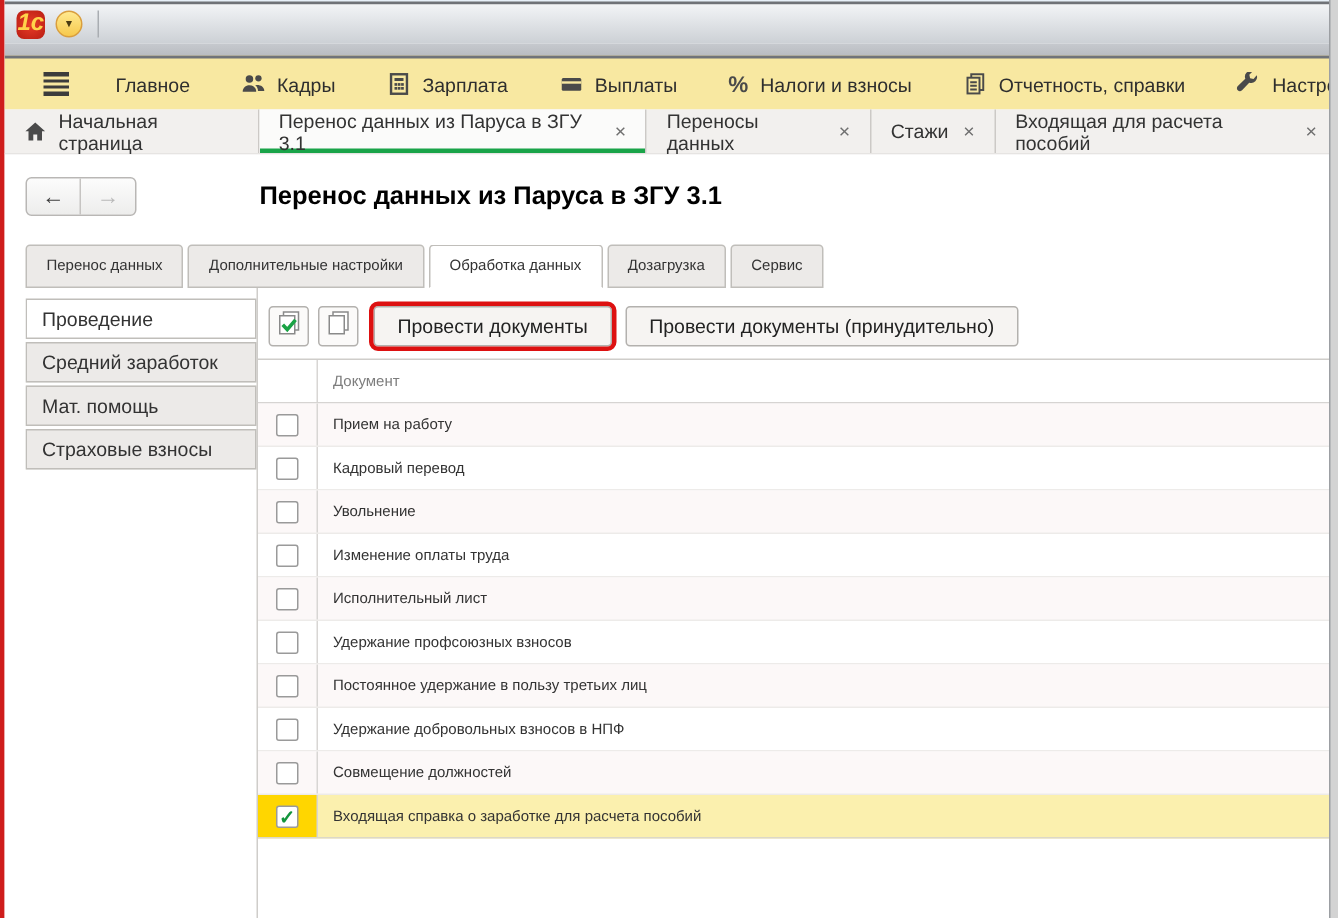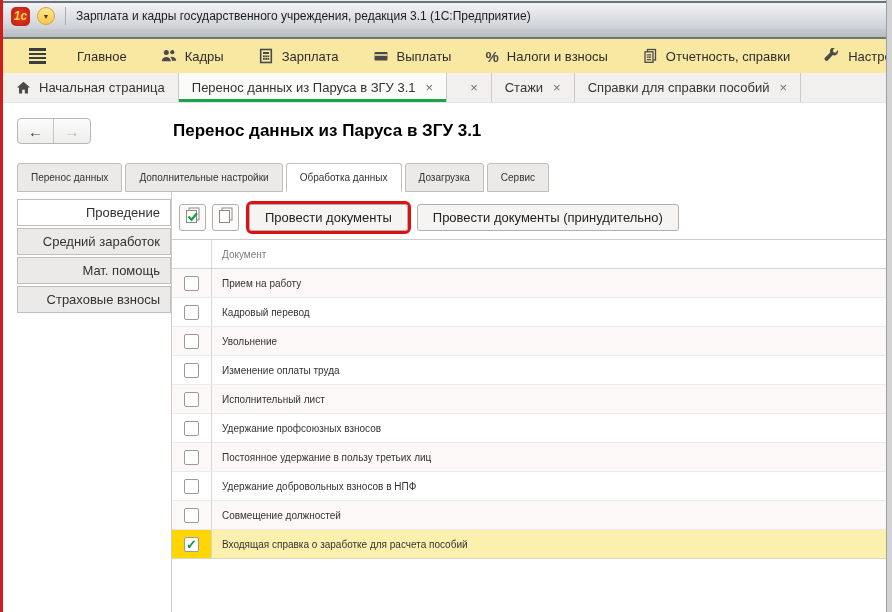--- a/index.html
+++ b/index.html
@@ -8,21 +8,21 @@
     width: 892px; height: 612px; position: relative; overflow: hidden;
     display: flex; flex-direction: column; background: #fff;
     border-left: 3px solid #cf1d1c;
   }
   
   .frame-top { height: 3px; background: linear-gradient(#f3f8fd,#cfe0ef); border-bottom: 2px solid #6f7277; flex: none; }
   .frame-right { position: absolute; right: 0; top: 0; width: 6px; height: 100%; background: #d3d3d3; border-left: 1px solid #9c9fa3; z-index: 60; }
   .titlebar { height: 26px; flex: none; display: flex; align-items: center; padding-left: 8px;
     background: linear-gradient(#f2f4f6,#ccd0d5); font-size: 12px; color: #1c1c1c; }
   .logo-badge { width: 19px; height: 19px; border-radius: 5px; background: radial-gradient(#e83c28,#b81d12);
-    color: #ffd24a; font-weight: bold; font-style: italic; font-size: 12px; display: flex; align-items: center; justify-content: center; }
+    color: #ffd24a; font-weight: bold; font-style: italic; font-size: 16px; display: flex; align-items: center; justify-content: center; }
   .dd-btn { width: 18px; height: 18px; margin-left: 7px; border-radius: 50%; background: linear-gradient(#ffe98f,#f7c94d);
     border: 1px solid #d99e3e; color: #4a3b12; font-size: 7px; display: flex; align-items: center; justify-content: center; }
   .tb-sep { width: 1px; height: 18px; background: #a9adb2; margin: 0 10px 0 10px; }
   .gapbar { height: 8px; flex: none; background: linear-gradient(#c6c9ce,#b9bcc1); }
   
   .menubar { height: 36px; flex: none; background: #f8e8a1; border-top: 2px solid #707379;
     display: flex; align-items: center; padding-left: 12px; white-space: nowrap; }
   .hamburger { display: inline-flex; flex-direction: column; gap: 2px; padding: 0 14px; }
   .hamburger i { display: block; width: 17px; height: 2.4px; background: #3c3c3c; }
   .menu-item { display: inline-flex; align-items: center; padding: 16px 17px; height: 100%; color: #2e2e2e; font-size: 13px; cursor: default; }
@@ -41,21 +41,21 @@
   .navbtn { width: 36px; display: flex; align-items: center; justify-content: center; font-size: 15px; font-weight: bold; }
   .navbtn.back { color: #3c3c3c; border-right: 1px solid #c6c4c2; }
   .navbtn.fwd { color: #b9b9b9; }
   .page-title { margin-left: 82px; font-size: 17px; font-weight: bold; color: #000; }
   
   .form-tabs { display: flex; margin: 17px 0 0 14px; align-items: flex-end; }
   .ftab { height: 29px; line-height: 27px; padding: 0 13px; font-size: 10px; color: #333;
     background: #eceae8; border: 1px solid #c0beba; border-radius: 3px 3px 0 0; margin-right: 3px; }
   .ftab.active { background: #fff; border-bottom-color: #fff; font-weight: normal; }
   .form-body { flex: 1; display: flex; margin-left: 14px; overflow: hidden; }
-  .side-tabs { width: 154px; flex: none; padding-top: 7px; text-align: right; }
+  .side-tabs { width: 154px; flex: none; padding-top: 7px; }
   .stab { height: 27px; line-height: 25px; padding: 0 10px; font-size: 13px; color: #333;
     background: #eceae8; border: 1px solid #c0beba; margin-bottom: 2px; }
   .stab.active { background: #fff; }
   .right-panel { flex: 1; border-left: 1px solid #cfcdca; padding-top: 9px; display: flex; flex-direction: column; overflow: hidden; }
   
   .toolbar { display: flex; align-items: center; padding-left: 7px; height: 33px; flex: none; }
   .icon-btn { width: 27px; height: 27px; border: 1px solid #b3b1ae; border-radius: 3px; background: #fbfaf9;
     display: flex; align-items: center; justify-content: center; margin-right: 6px; }
   .cmd-btn { height: 27px; padding: 3px 15px; font-size: 13px; color: #222; background: #f6f4f2;
     border: 1px solid #b3b1ae; border-radius: 3px; font-family: "Liberation Sans", sans-serif; }
@@ -78,21 +78,20 @@
 <body>
 
 <div class="window">
   <div class="frame-top"></div>
   <div class="frame-right"></div>
 
   <div class="titlebar">
     <div class="logo-badge">1с</div>
     <div class="dd-btn">▼</div>
     <div class="tb-sep"></div>
-    <span>Зарплата и кадры государственного учреждения, редакция 3.1  (1С:Предприятие)</span>
   </div>
   <div class="gapbar"></div>
 
   <div class="menubar">
     <span class="hamburger">
         <i></i>
         <i></i>
         <i></i>
         <i></i>
       </span>
@@ -165,28 +164,29 @@
             <path d="M8 1.8l7 6.2h-2.2v6.5h-3.4v-4.2H6.6v4.2H3.2V8H1z" fill="#4a4a4a"></path>
           </svg>
       </span>
       <span>Начальная страница</span>
     </div>
     <div class="wtab active">
       <span>Перенос данных из Паруса в ЗГУ 3.1</span>
       <span class="close">×</span>
     </div>
     <div class="wtab">
+      <span>Переносы данных</span>
       <span class="close">×</span>
     </div>
     <div class="wtab">
       <span>Стажи</span>
       <span class="close">×</span>
     </div>
     <div class="wtab">
-      <span>Справки для справки пособий</span>
+      <span>Входящая для расчета пособий</span>
       <span class="close">×</span>
     </div>
   </div>
 
   <div class="content">
     <div class="nav-row">
       <div class="navbtns">
         <span class="navbtn back">←</span>
         <span class="navbtn fwd">→</span>
       </div>

